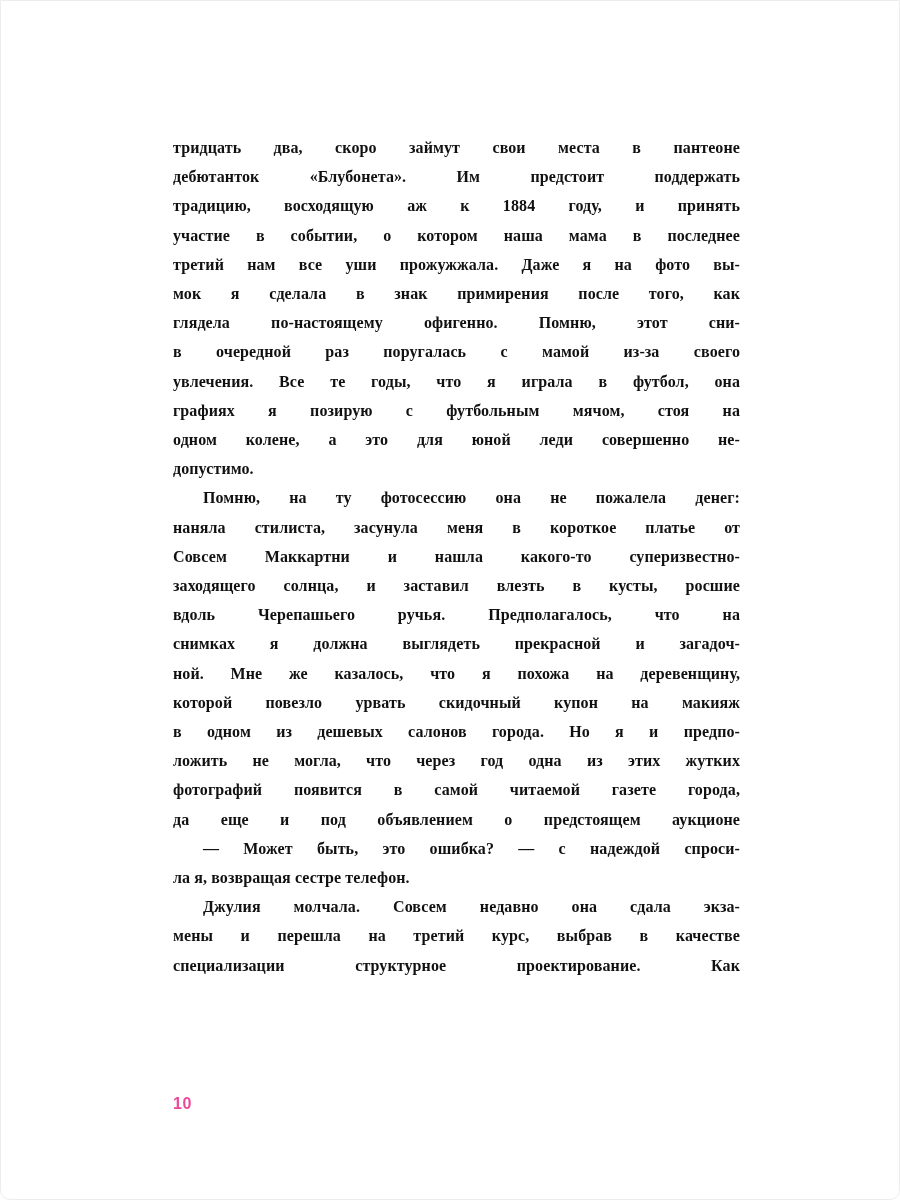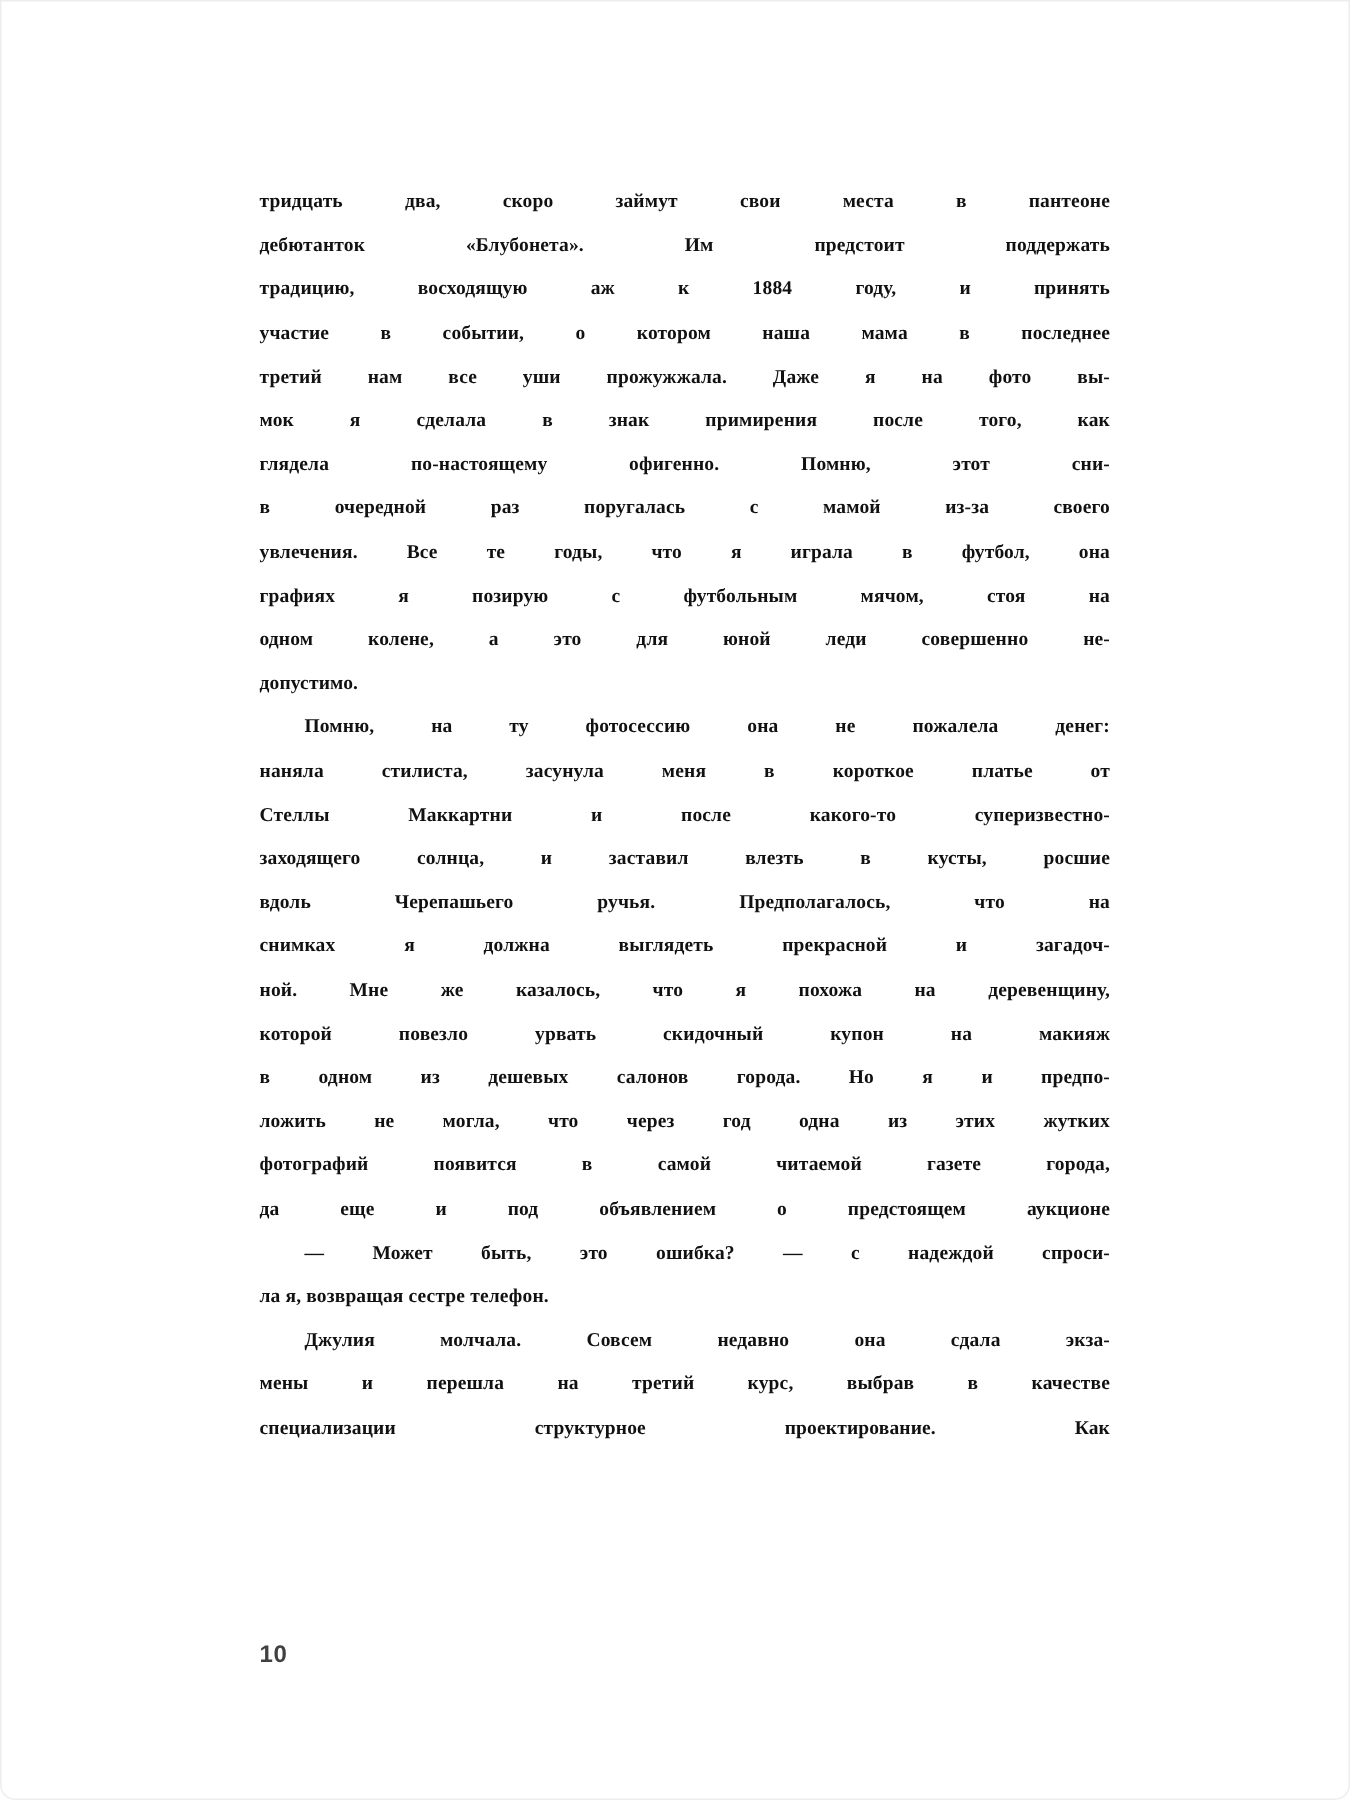--- a/index.html
+++ b/index.html
@@ -14,23 +14,23 @@
     background: #ffffff;
     border: 1px solid #ededed;
     border-radius: 0 0 10px 10px;
     overflow: hidden;
     font-family: "Liberation Serif", "DejaVu Serif", serif;
     color: #111111;
   }
   .text-block {
     position: absolute;
     left: 172px;
-    top: 118px;
+    top: 132px;
     width: 567px;
-    font-size: 13px;
+    font-size: 16px;
     font-weight: 700;
     line-height: 29.2px;
     letter-spacing: 0.1px;
   }
   .line {
     text-align: justify;
     text-align-last: justify;
     white-space: nowrap;
   }
   .line.j, .line.ji {
@@ -42,21 +42,21 @@
   }
   .line.ji, .line.li {
     text-indent: 30px;
   }
   .page-number {
     position: absolute;
     left: 172px;
     top: 1094px;
     font-size: 16px;
     font-weight: 700;
-    color: #404040;
+    color: #ec4899;
     font-family: "Liberation Sans", sans-serif;
     letter-spacing: 0.5px;
   }
 </style>
 </head>
 <body>
 
 <div class="page">
   <div class="text-block" id="text-block">
       <div class="line j">тридцать два, скоро займут свои места в пантеоне</div>
@@ -66,21 +66,21 @@
       <div class="line j">третий нам все уши прожужжала. Даже я на фото вы-</div>
       <div class="line j">мок я сделала в знак примирения после того, как</div>
       <div class="line j">глядела по-настоящему офигенно. Помню, этот сни-</div>
       <div class="line j">в очередной раз поругалась с мамой из-за своего</div>
       <div class="line j">увлечения. Все те годы, что я играла в футбол, она</div>
       <div class="line j">графиях я позирую с футбольным мячом, стоя на</div>
       <div class="line j">одном колене, а это для юной леди совершенно не-</div>
       <div class="line l">допустимо.</div>
       <div class="line ji">Помню, на ту фотосессию она не пожалела денег:</div>
       <div class="line j">наняла стилиста, засунула меня в короткое платье от</div>
-      <div class="line j">Стеллы Маккартни и после какого-то суперизвестно-</div>
+      <div class="line j">Совсем Маккартни и нашла какого-то суперизвестно-</div>
       <div class="line j">заходящего солнца, и заставил влезть в кусты, росшие</div>
       <div class="line j">вдоль Черепашьего ручья. Предполагалось, что на</div>
       <div class="line j">снимках я должна выглядеть прекрасной и загадоч-</div>
       <div class="line j">ной. Мне же казалось, что я похожа на деревенщину,</div>
       <div class="line j">которой повезло урвать скидочный купон на макияж</div>
       <div class="line j">в одном из дешевых салонов города. Но я и предпо-</div>
       <div class="line j">ложить не могла, что через год одна из этих жутких</div>
       <div class="line j">фотографий появится в самой читаемой газете города,</div>
       <div class="line j">да еще и под объявлением о предстоящем аукционе</div>
       <div class="line ji">— Может быть, это ошибка? — с надеждой спроси-</div>

